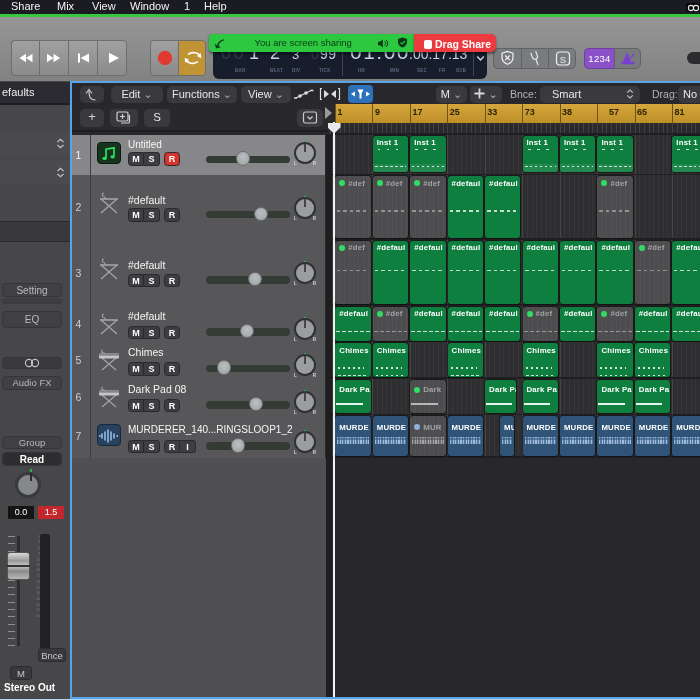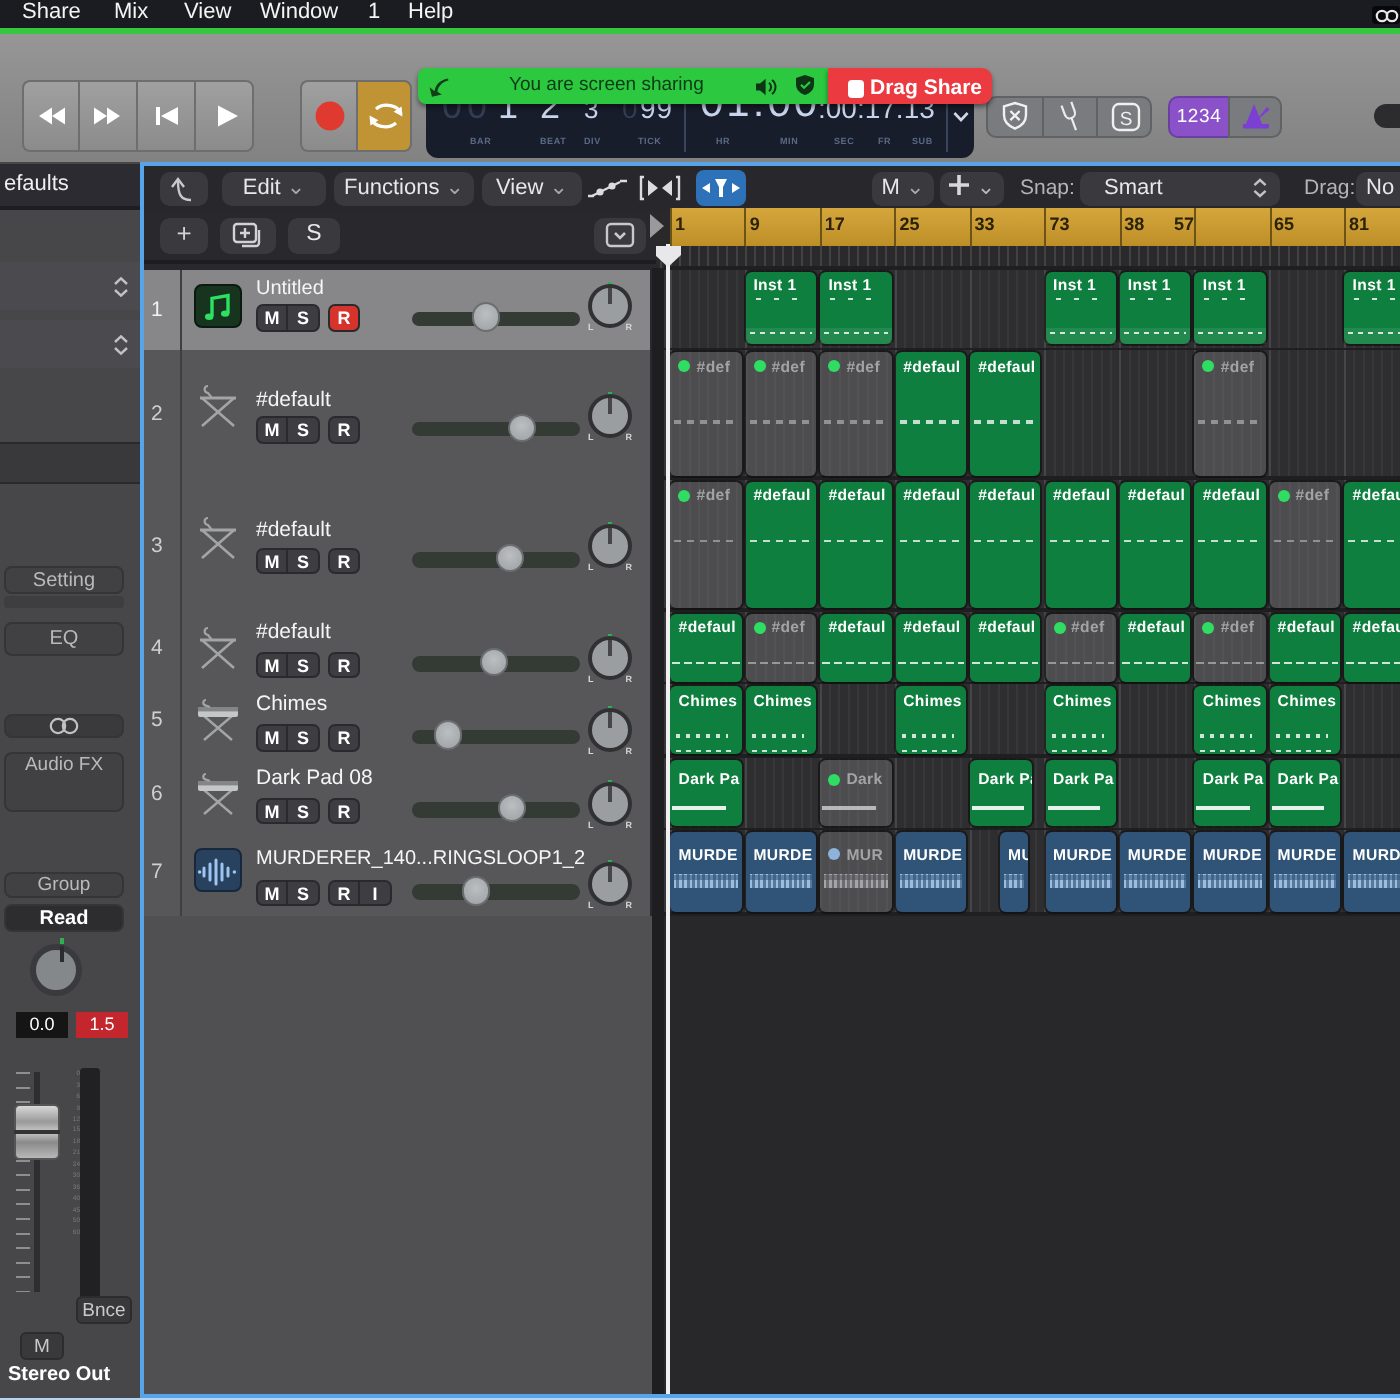--- a/index.html
+++ b/index.html
@@ -174,21 +174,21 @@
       <path d="M1.5 4 L4.5 1.2 L7.5 4 M1.5 7 L4.5 9.8 L7.5 7" stroke="#c2c2c4" stroke-width="1.2" fill="none"></path>
     </svg>
  <div class="abs" style="left:0;top:140px;width:70px;height:21px;background:#39393c;border-top:1.5px solid #2a2a2d;border-bottom:1.5px solid #2a2a2d"></div>
  <div class="insbt" style="top:202px;height:14px;line-height:13px">Setting</div>
  <div class="abs" style="left:2px;top:217px;width:60px;height:6px;background:#3e3e41;border-radius:2px"></div>
  <div class="insbt" style="top:230px;height:17px;line-height:16px;font-size:10px">EQ</div>
  <div class="insbt" style="top:276px;height:12px;line-height:11px;background:#3a3a3d"><svg width="20" height="10" viewBox="0 0 20 10" style="vertical-align:-1px">
         <circle cx="7" cy="5" r="3.6" fill="none" stroke="#c2c2c4" stroke-width="1.1"></circle>
         <circle cx="13" cy="5" r="3.6" fill="none" stroke="#c2c2c4" stroke-width="1.1"></circle>
       </svg></div>
- <div class="insbt" style="top:295px;height:30px;line-height:12px;font-size:9.5px">Audio FX</div>
+ <div class="insbt" style="top:295px;height:14px;line-height:12px;font-size:9.5px">Audio FX</div>
  <div class="insbt" style="top:355px;height:13px;line-height:12px;font-size:9.5px">Group</div>
  <div class="insbt" style="top:371px;height:14px;line-height:13px;background:#2d2d30;color:#fff;font-weight:700;font-size:10px">Read</div>
  <div class="abs" style="left:15px;top:391px;width:26px;height:26px;border-radius:50%;background:#85888b;border:3px solid #3a3a3d"></div>
  <div class="abs" style="left:30px;top:392px;width:2px;height:8px;background:#2c2c2e"></div>
  <div class="abs" style="left:30px;top:388px;width:2px;height:3px;background:#2fae52"></div>
  <div class="abs" style="left:8px;top:425px;width:26px;height:13px;background:#151515;color:#fff;font-size:9px;text-align:center;line-height:13px">0.0</div>
  <div class="abs" style="left:38px;top:425px;width:26px;height:13px;background:#c3272d;color:#fff;font-size:9px;text-align:center;line-height:13px">1.5</div>
 
  <div class="abs" style="left:17px;top:455px;width:3px;height:110px;background:#2e2e31"></div>
  <div class="abs" style="left:8px;top:455px;width:7px;height:110px;background-image:repeating-linear-gradient(#8e8e90 0 1px,transparent 1px 7.3px)"></div>
@@ -224,21 +224,21 @@
       <path d="M5 4 L10 8 L5 12 Z M17 4 L12 8 L17 12 Z" fill="#dcdcde"></path>
     </svg>
  <div class="abs" style="left:276px;top:2px;width:25px;height:18px;background:#2d72b8;border-radius:4px"><svg width="25" height="18" viewBox="0 0 25 18">
         <path d="M9.5 4.5 h6 l-2 4 v5 h-2 v-5 Z" fill="#fff"></path>
         <path d="M3 9 l4-2.5 v5 Z M22 9 l-4-2.5 v5 Z" fill="#fff"></path>
       </svg></div>
  <div class="pill" style="left:364px;top:2.5px;width:31px;height:17px;font-size:11px;line-height:16px">M <span style="color:#a9a9ab">⌄</span></div>
  <div class="pill" style="left:398px;top:2.5px;width:32px;height:17px;font-size:11px;line-height:16px"><svg width="11" height="11" viewBox="0 0 11 11" style="vertical-align:-1.5px">
         <path d="M5.5 0.5 V10.5 M0.5 5.5 H10.5" stroke="#d8d8da" stroke-width="1.8"></path>
       </svg> <span style="color:#b9b9bb">⌄</span></div>
- <span class="abs" style="left:438px;top:5px;font-size:10.5px;color:#b4b4b6">Snap:</span>
+ <span class="abs" style="left:438px;top:5px;font-size:10.5px;color:#b4b4b6">Bnce:</span>
  <div class="pill" style="left:468px;top:2.5px;width:100px;height:17px;font-size:11px;line-height:16px;text-align:left;padding-left:12px">Smart<svg style="position:absolute;right:6px;top:3.5px" width="8" height="10" viewBox="0 0 8 10">
         <path d="M1.2 3.6 L4 1 L6.8 3.6 M1.2 6.4 L4 9 L6.8 6.4" stroke="#c2c2c4" stroke-width="1.2" fill="none"></path>
       </svg></div>
  <span class="abs" style="left:580px;top:5px;font-size:10.5px;color:#b4b4b6">Drag:</span>
  <div class="pill" style="left:606px;top:2.5px;width:67px;height:17px;font-size:11px;line-height:16px;text-align:left;padding-left:5px">No O</div>
 
  <div class="abs" style="left:0;top:23px;width:256px;height:26px;background:#29292d;border-bottom:2px solid #1d1d20"></div>
  <div class="pill" style="left:8px;top:26px;width:24px;height:17.5px;font-size:13px;line-height:16px;color:#d2d2d4">+</div>
  <div class="pill" style="left:38px;top:26px;width:28px;height:17.5px"><svg width="28" height="17" viewBox="0 0 28 17">
         <rect x="7" y="3" width="11" height="9" rx="1.5" fill="none" stroke="#d2d2d4" stroke-width="1.2"></rect>
@@ -263,21 +263,21 @@
     <div style="position:absolute;left:77.4px;top:2.5px;font-size:9px;font-weight:700;color:#2c2306">17</div>
     <div style="position:absolute;left:112.3px;top:0;width:1px;height:18.5px;background:#6b5416"></div>
     <div style="position:absolute;left:114.8px;top:2.5px;font-size:9px;font-weight:700;color:#2c2306">25</div>
     <div style="position:absolute;left:149.8px;top:0;width:1px;height:18.5px;background:#6b5416"></div>
     <div style="position:absolute;left:152.3px;top:2.5px;font-size:9px;font-weight:700;color:#2c2306">33</div>
     <div style="position:absolute;left:187.2px;top:0;width:1px;height:18.5px;background:#6b5416"></div>
     <div style="position:absolute;left:189.7px;top:2.5px;font-size:9px;font-weight:700;color:#2c2306">73</div>
     <div style="position:absolute;left:224.6px;top:0;width:1px;height:18.5px;background:#6b5416"></div>
     <div style="position:absolute;left:227.1px;top:2.5px;font-size:9px;font-weight:700;color:#2c2306">38</div>
     <div style="position:absolute;left:262.1px;top:0;width:1px;height:18.5px;background:#6b5416"></div>
-    <div style="position:absolute;left:252px;top:2.5px;font-size:9px;font-weight:700;color:#2c2306">57</div>
+    <div style="position:absolute;left:274px;top:2.5px;font-size:9px;font-weight:700;color:#2c2306">57</div>
     <div style="position:absolute;left:299.5px;top:0;width:1px;height:18.5px;background:#6b5416"></div>
     <div style="position:absolute;left:302.0px;top:2.5px;font-size:9px;font-weight:700;color:#2c2306">65</div>
     <div style="position:absolute;left:337.0px;top:0;width:1px;height:18.5px;background:#6b5416"></div>
     <div style="position:absolute;left:339.5px;top:2.5px;font-size:9px;font-weight:700;color:#2c2306">81</div>
   </div>
 <div class="abs" style="left:330px;top:122.5px;width:370px;height:11px;background:#2a2a2c;background-image:repeating-linear-gradient(90deg,#424244 0 1px,transparent 1px 4.68px);background-position:5px 0"></div>
 <div class="abs" style="left:325px;top:107px;width:0;height:0;border-left:7px solid #9a9a9c;border-top:6px solid transparent;border-bottom:6px solid transparent"></div>
 
 <div id="arr" class="abs" style="left:332px;top:134px;width:368px;height:322px;background:#2e2e30">
  <div class="abs" style="left:0;top:0;right:0;bottom:0;background-image:repeating-linear-gradient(90deg,rgba(255,255,255,.045) 0 1px,transparent 1px 4.68px),repeating-linear-gradient(90deg,rgba(255,255,255,.08) 0 1px,transparent 1px 37.44px);background-position:3px 0,3px 0"></div>

